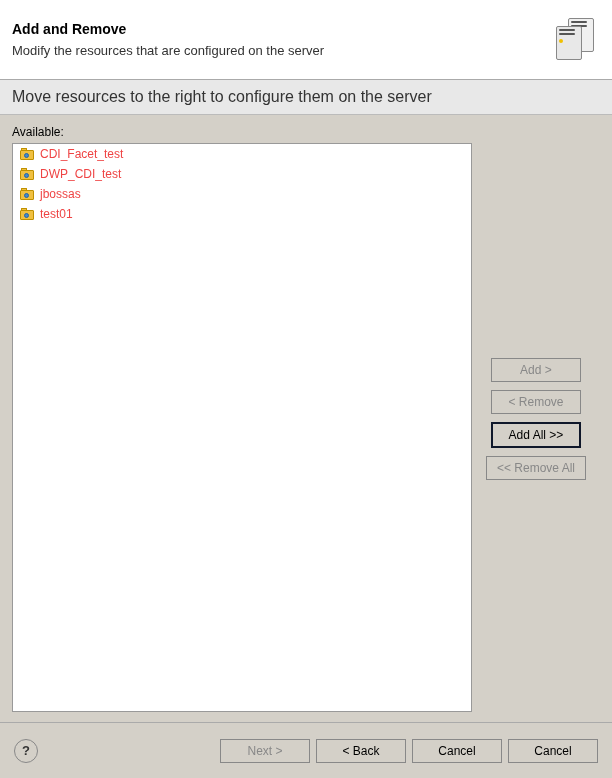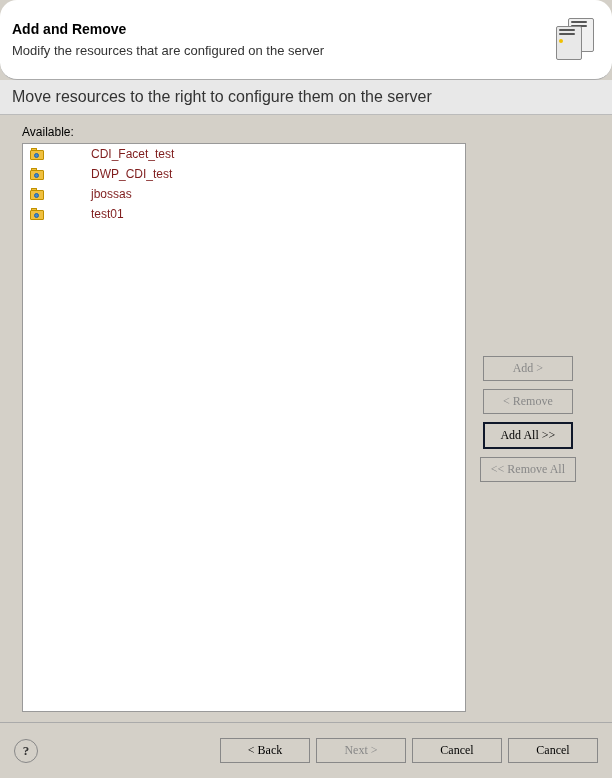--- a/index.html
+++ b/index.html
@@ -16,21 +16,20 @@
 
     
     .header {
       background: white;
       padding: 10px 12px 10px 12px;
       border-bottom: 1px solid #aaa;
       display: flex;
       align-items: center;
       justify-content: space-between;
       min-height: 80px;
-      border-radius: 17px;
     }
     .header-text { flex: 1; }
     .header-title {
       font-size: 14px;
       font-weight: bold;
       color: #000;
       margin-bottom: 6px;
     }
     .header-subtitle {
       font-size: 13px;
@@ -50,21 +49,21 @@
       padding: 8px 12px;
       border-bottom: 1px solid #bbb;
       font-size: 16px;
       color: #333;
     }
 
     
     .main-content {
       flex: 1;
       background: #d4d0c8;
-      padding: 10px 22px;
+      padding: 10px 12px;
       display: flex;
       flex-direction: column;
     }
 
     .columns-area {
       display: flex;
       flex-direction: row;
       flex: 1;
       gap: 0;
     }
@@ -86,22 +85,21 @@
       border: 1px solid #999;
       overflow-y: auto;
       min-height: 440px;
     }
     .list-item {
       display: flex;
       align-items: center;
       padding: 2px 6px;
       cursor: pointer;
       font-size: 12px;
-      color: #7f1d1d;
-      gap: 41px;
+      color: #ef4444;
     }
     .list-item-icon {
       width: 16px;
       height: 16px;
       margin-right: 5px;
       display: inline-flex;
       align-items: center;
       justify-content: center;
       flex-shrink: 0;
     }
@@ -117,21 +115,20 @@
     }
 
     button {
       font-size: 12px;
       padding: 4px 10px;
       background: #d4d0c8;
       border: 1px solid #888;
       cursor: pointer;
       min-width: 90px;
       color: #000;
-      font-family: Liberation Serif, serif;
     }
     button:disabled {
       color: #888;
       cursor: default;
     }
 
     .btn-add-all {
       border: 2px solid #0f172a;
       font-weight: normal;
     }
@@ -337,18 +334,18 @@
 
 
   </div>
 </div>
 
 <div class="footer">
   <div class="footer-left">
     <button class="help-btn">?</button>
   </div>
   <div class="footer-right">
+    <button disabled="">Next &gt;</button>
     <button>&lt; Back</button>
-    <button disabled="">Next &gt;</button>
     <button>Cancel</button>
     <button>Cancel</button>
   </div>
 </div>
 
 </body></html>

